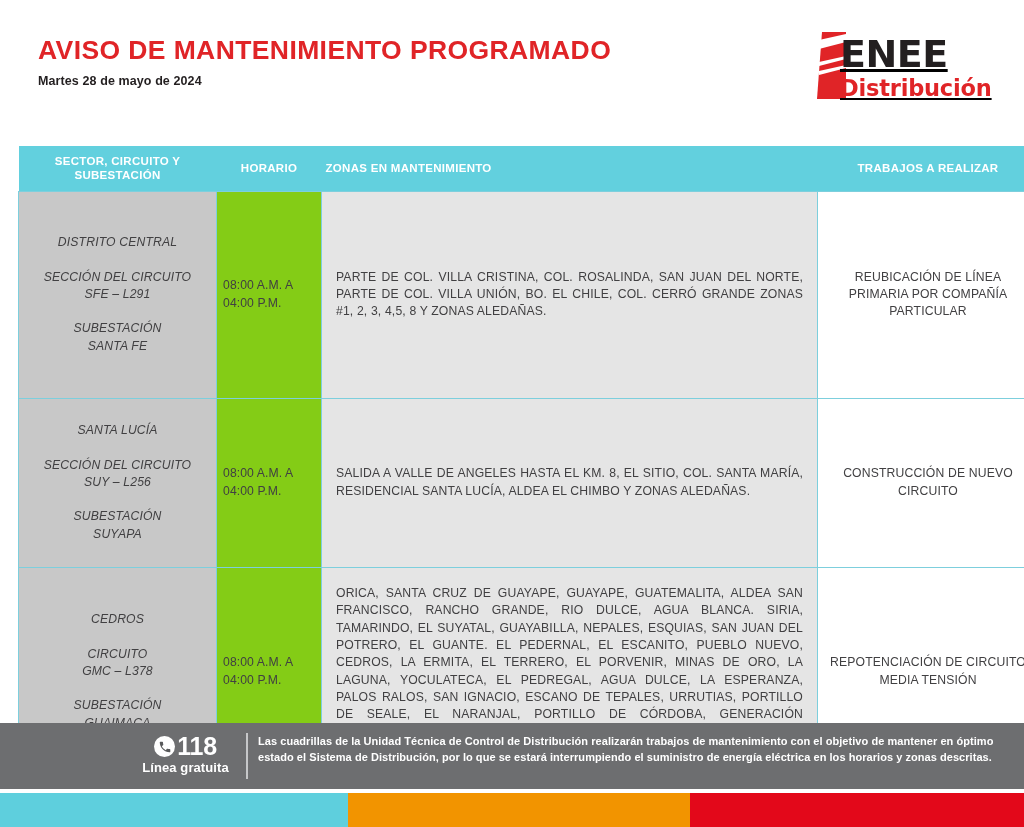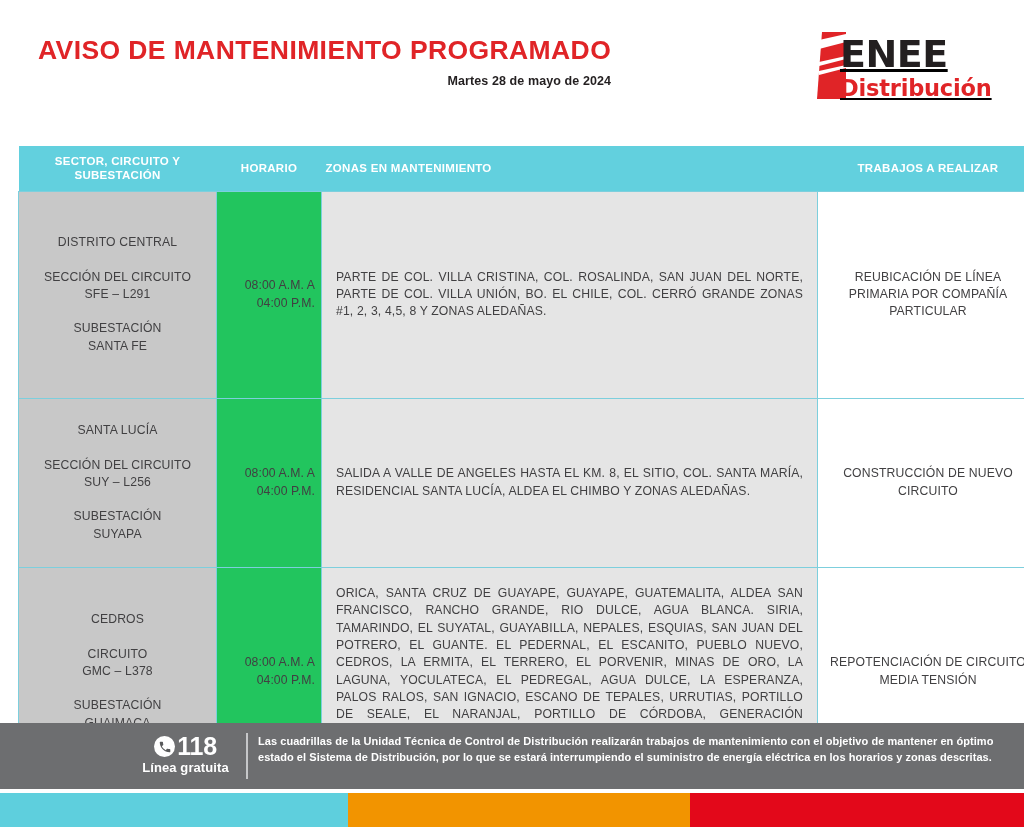--- a/index.html
+++ b/index.html
@@ -42,21 +42,20 @@
     color: #231f20;
     margin-top: 11px;
     letter-spacing: 0.2px;
   }
   .date-line {
     font-size: 12.5px;
     font-weight: bold;
     color: #231f20;
     margin-top: 9px;
     letter-spacing: 0.1px;
-    text-align: right;
   }
 
   
   .logo {
     position: absolute;
     right: 27px;
     top: 30px;
     width: 195px;
     height: 72px;
   }
@@ -124,41 +123,41 @@
   }
   .c-sector {
     width: 190px;
     background: #c8c8c8;
     text-align: center;
     padding: 14px 10px;
     letter-spacing: 0.15px;
   }
   .c-horario {
     width: 97px;
-    background: #22c55e;
-    text-align: right;
+    background: #84cc16;
+    text-align: left;
     padding: 10px 6px;
     letter-spacing: 0.1px;
   }
   .c-zonas {
     width: 488px;
     background: #e5e5e5;
     text-align: justify;
     text-align-last: left;
     padding: 12px 14px 12px 14px;
     letter-spacing: 0.15px;
   }
   .c-trabajos {
     width: 213px;
     background: #ffffff;
     text-align: center;
     padding: 10px 12px;
     letter-spacing: 0.15px;
   }
-  .sector-line { display: block; }
+  .sector-line { display: block; font-style: italic; }
   .sector-gap { display: block; height: 17px; }
   .r1 .c-sector { height: 178px; }
   .r2 .c-sector { height: 140px; margin-top: 13px; }
   .r3 .c-sector { height: 180px; }
 
   
   .footer {
     position: absolute;
     left: 0;
     top: 723px;

